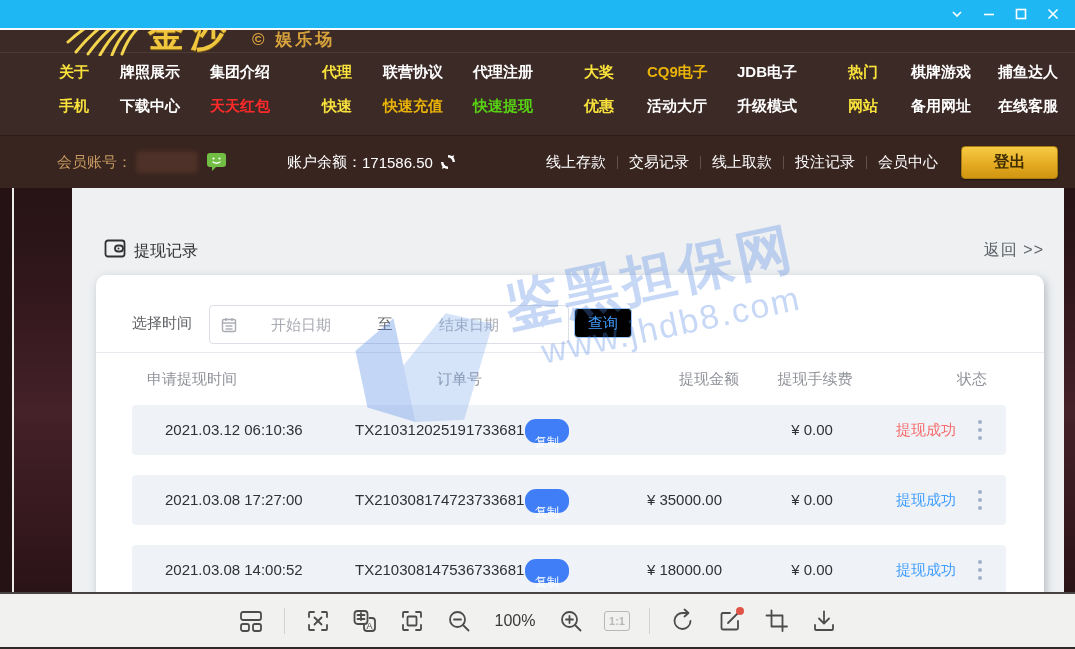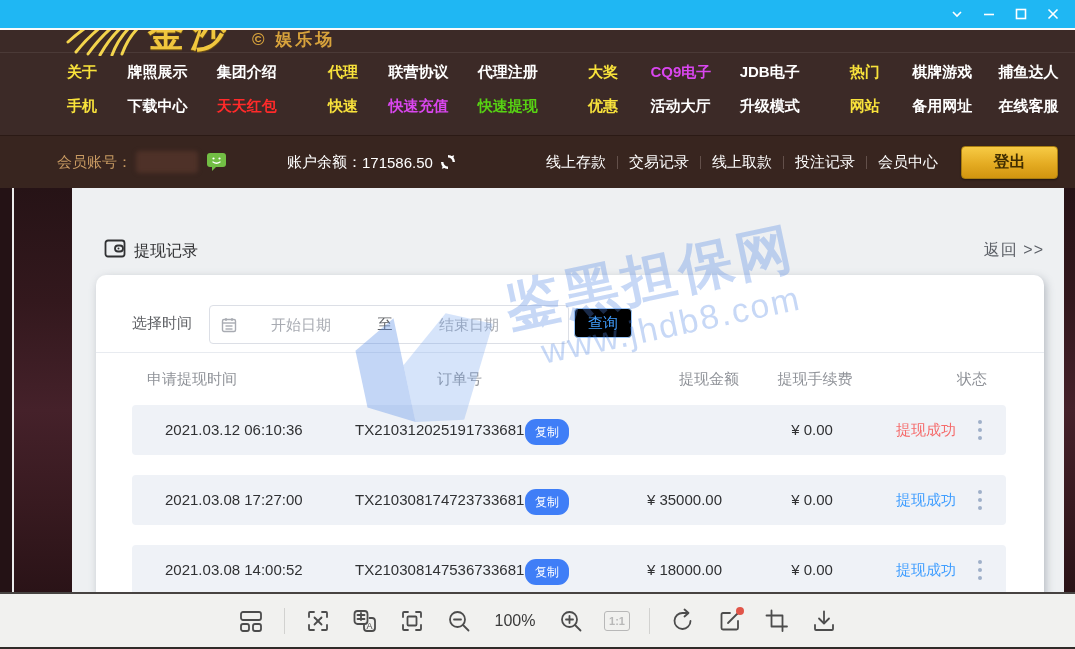--- a/index.html
+++ b/index.html
@@ -15,29 +15,29 @@
 
   
   .header { position:absolute; left:0; top:30px; width:1075px; height:105px;
     background:#3c2a27; overflow:hidden; }
   .logo-flower { position:absolute; left:60px; top:-26px; }
   .logo-brand { position:absolute; left:148px; top:-20px; font-size:36px; font-weight:bold;
     color:#f0c63e; letter-spacing:6px; text-shadow:0 1px 1px #7a5a10; }
   .logo-suffix { position:absolute; left:252px; top:-2px; font-size:17px; font-weight:bold;
     color:#d8a33c; letter-spacing:3px; }
   .header-divider { position:absolute; left:0; top:22px; width:100%; height:1px; background:rgba(255,255,255,0.08); }
-  .nav { position:absolute; left:0; top:25px; width:100%;padding-left:8px; }
+  .nav { position:absolute; left:0; top:25px; width:100%; }
   .nav-row { display:flex; height:34px; align-items:center; padding-left:59px;
     font-size:15px; font-weight:bold; }
   .nav-cell { color:#ffffff; cursor:pointer; white-space:nowrap; }
   .nc0{width:61px}.nc1{width:90px}.nc2{width:112px}.nc3{width:61px}.nc4{width:90px}.nc5{width:111px}
   .nc6{width:63px}.nc7{width:90px}.nc8{width:111px}.nc9{width:63px}.nc10{width:87px}.nc11{width:77px}
   .nav-cell.y { color:#f8e23b; }
   .nav-cell.r { color:#ff2a2a; }
-  .nav-cell.c { color:#d946ef; }
+  .nav-cell.c { color:#eab308; }
   .nav-cell.g { color:#57d313; }
 
   
   .accountbar { position:absolute; left:0; top:135px; width:1075px; height:53px;
     background:#38251f; border-top:1px solid #2b1a15; display:flex; align-items:center; }
   .member-label { margin-left:57px; font-size:15px; color:#c89a62; }
   .member-redacted { width:62px; height:22px; margin-left:4px; border-radius:4px;
     background:#4e3128; filter:blur(2px); }
   .chat-icon { margin-left:8px; cursor:pointer; display:flex; }
   .balance-group { margin-left:60px; font-size:15px; color:#ffffff; display:flex; align-items:center; }
@@ -89,21 +89,21 @@
   .th2 { left:553px; width:120px; text-align:center; }
   .th3 { left:659px; width:120px; text-align:center; }
   .th4 { left:771px; width:120px; text-align:right; }
 
   .rows { position:absolute; left:36px; top:130px; width:874px; }
   .trow { position:relative; width:874px; height:50px; margin-bottom:20px;
     background:#eff2f7; border-radius:4px; font-size:15px; color:#303133; }
   .cell { position:absolute; top:0; line-height:50px; white-space:nowrap; }
   .c-time { left:33px; }
   .c-order { left:223px; }
-  .copy-pill { position:absolute; left:393px; top:14px; height:26px; padding:0 10px;
+  .copy-pill { position:absolute; left:393px; top:14px; height:16px; padding:12px 10px;
     background:#3f7ef7; border:none; border-radius:11px; color:#fff; font-size:12px;
     line-height:22px; font-family:inherit; cursor:pointer; }
   .c-amount { left:430px; width:160px; text-align:right; }
   .c-fee { left:630px; width:100px; text-align:center; }
   .c-status { left:734px; width:120px; text-align:center; }
   .st-fail { color:#f56c6c; } .st-ok { color:#409eff; }
   .dots { position:absolute; left:844px; top:13px; display:flex; flex-direction:column; gap:4px;
     cursor:pointer; padding:2px; }
   .dots i { width:4px; height:4px; border-radius:50%; background:#9fb0c9; }
   .trow-partial { height:50px; background:#eff2f7; border-radius:4px; width:874px; }

